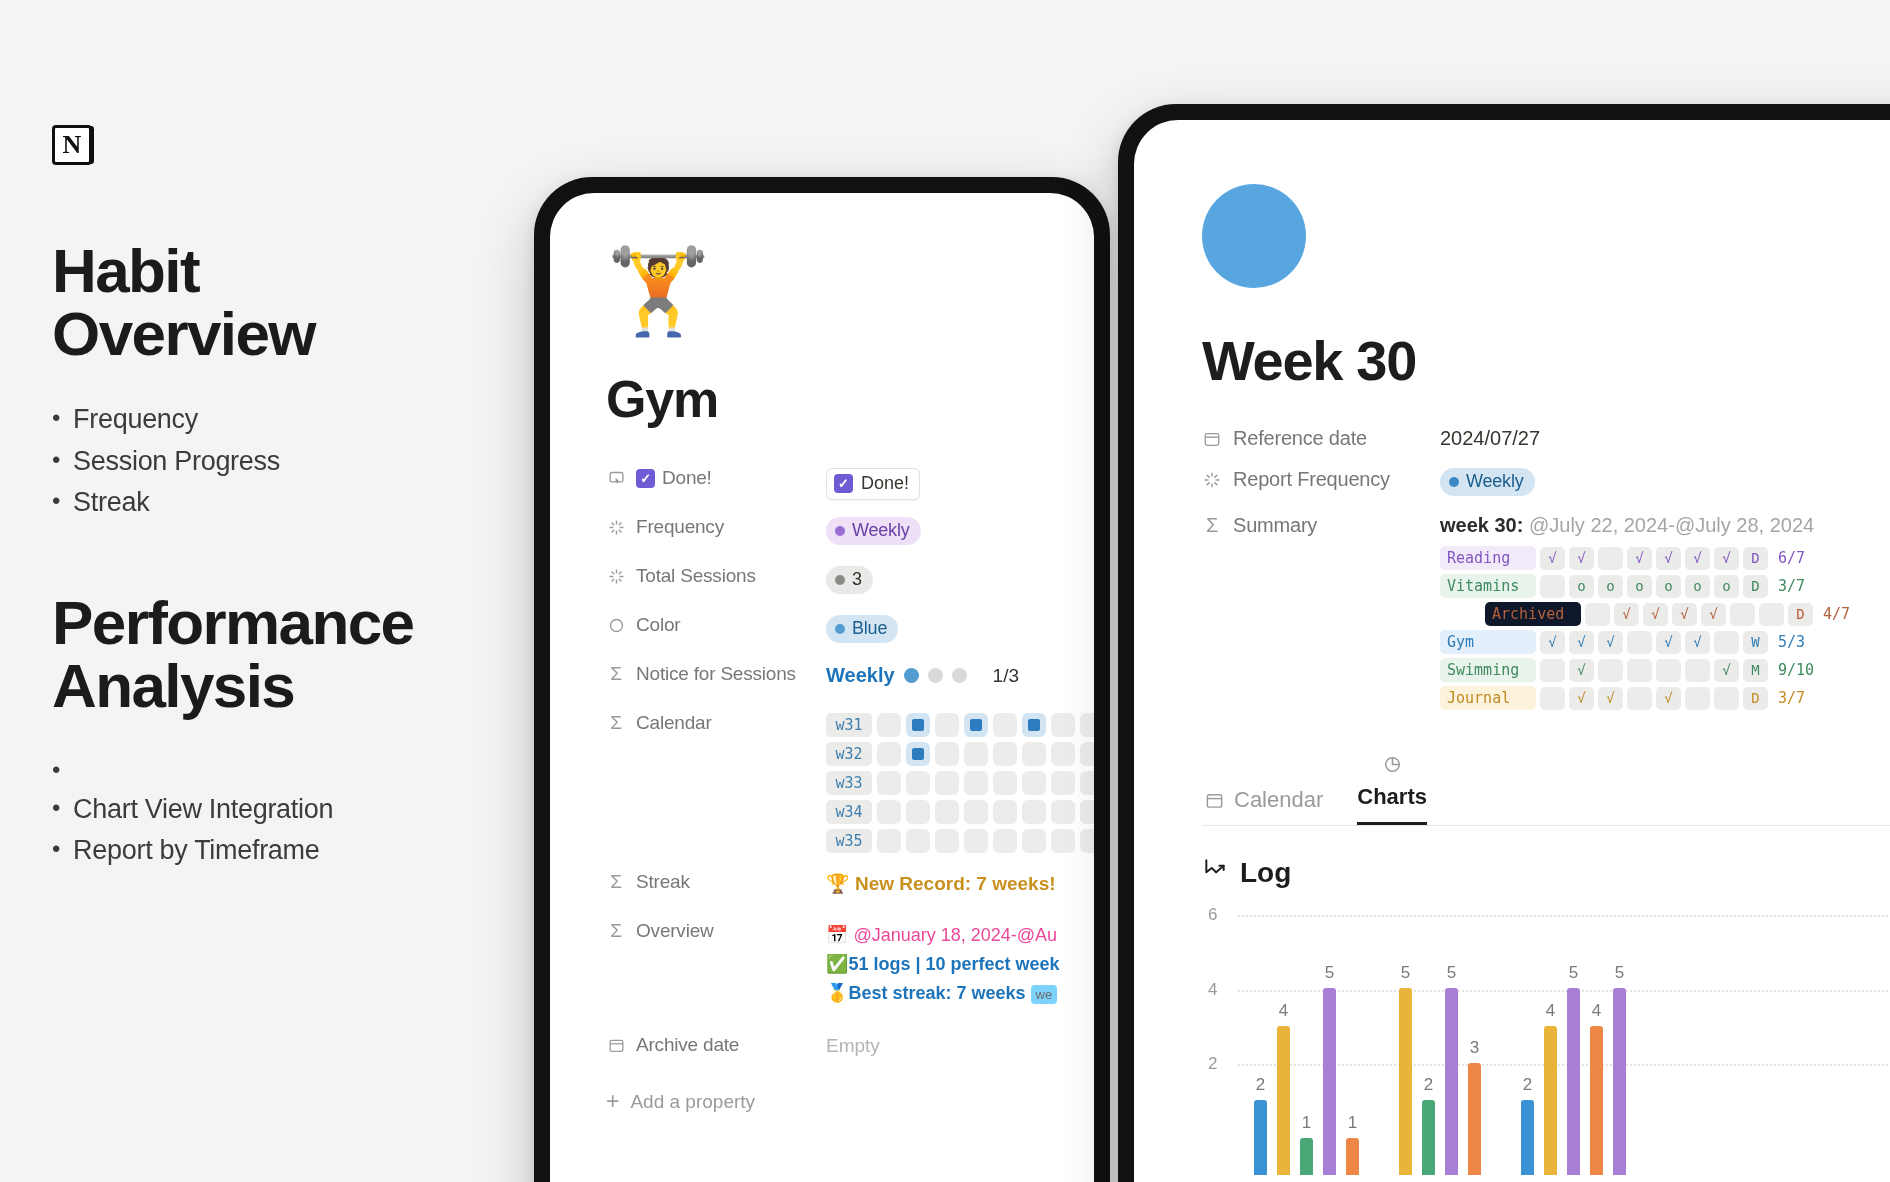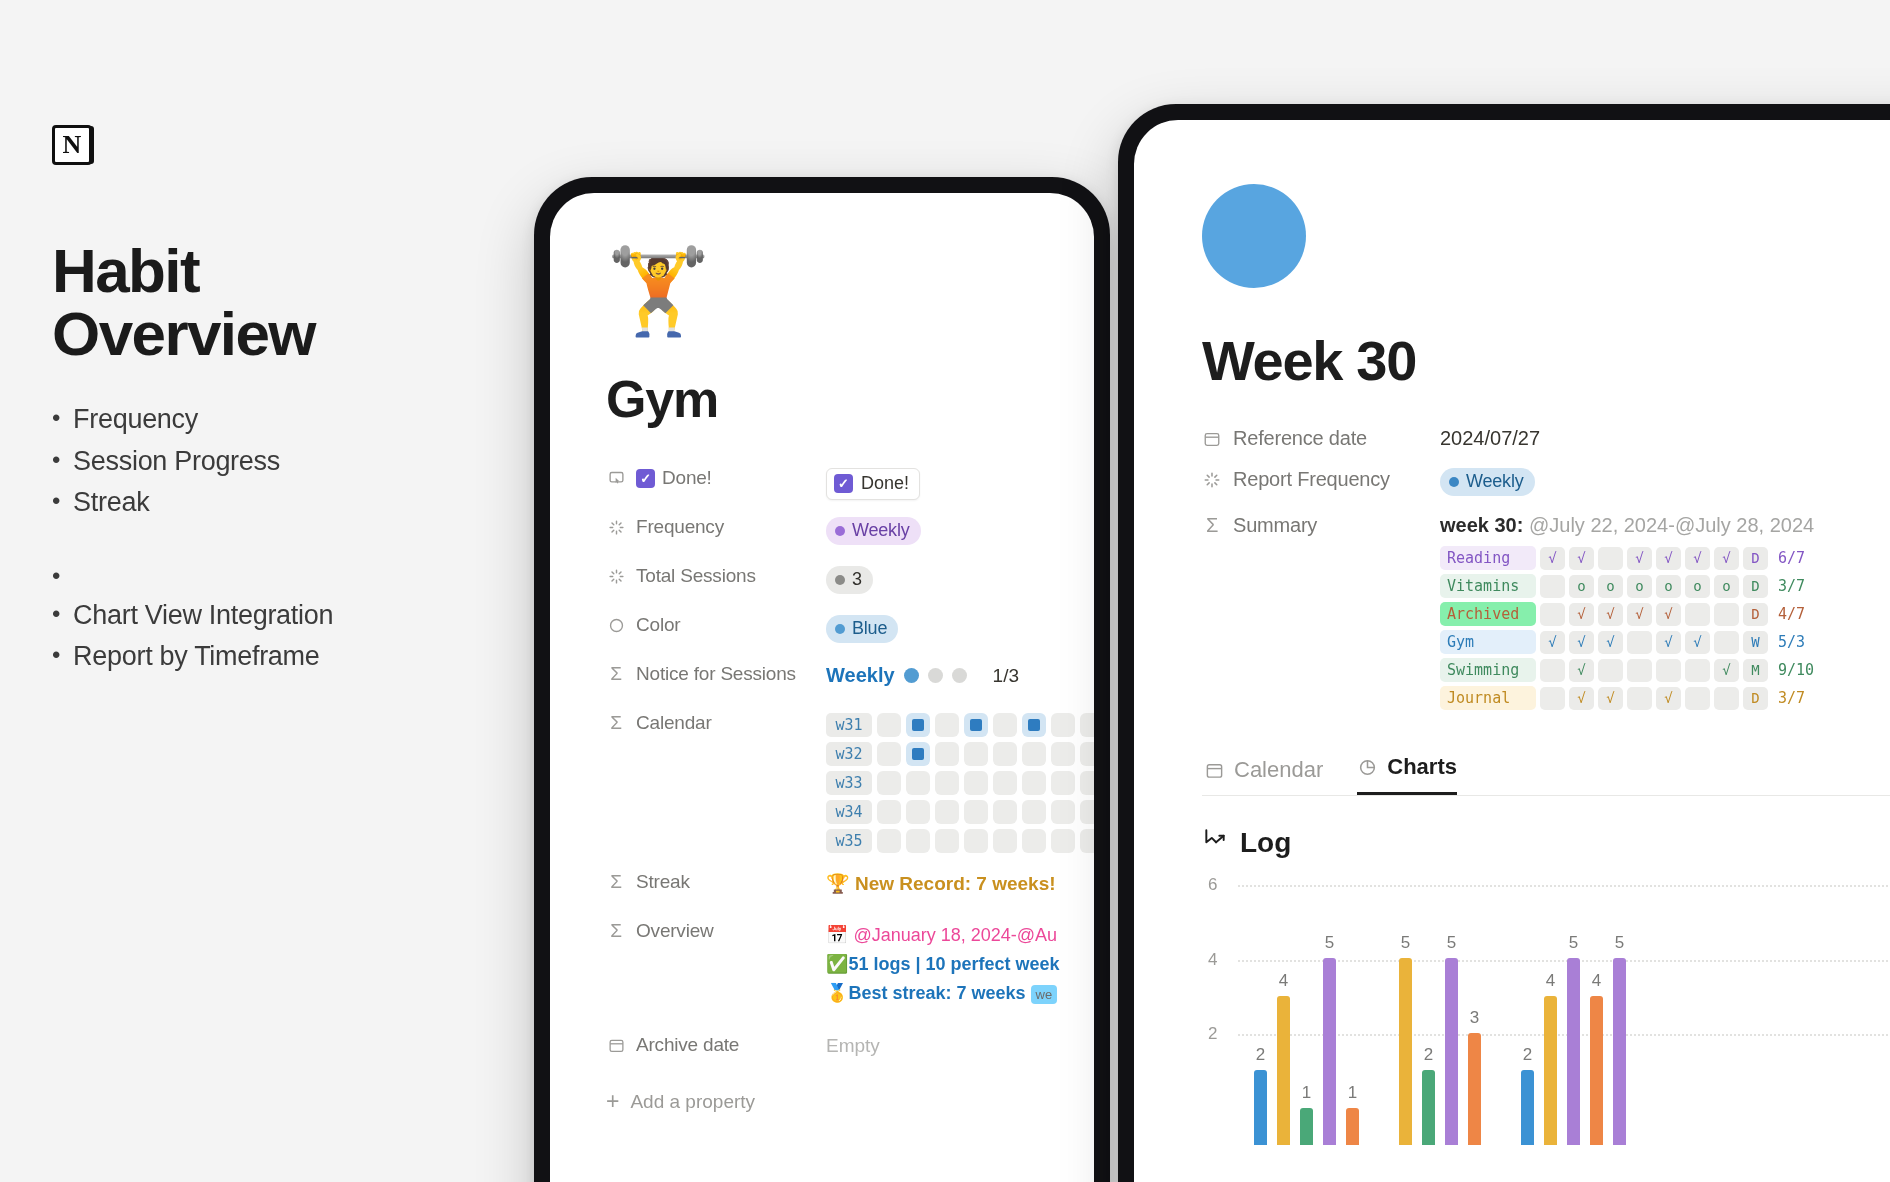--- a/index.html
+++ b/index.html
@@ -175,21 +175,21 @@
 
   .tabs-bar {
     display: flex; align-items: flex-end; gap: 34px;
     border-bottom: 1px solid #e8e8e6;
     margin-top: 44px; margin-right: 0; padding-left: 2px;
   }
   .tab {
     display: flex; align-items: center; gap: 10px;
     font-size: 22px; color: #9b9a97; padding-bottom: 12px;
   }
-  .tab.active { color: #1d1d1d; font-weight: 700; border-bottom: 3px solid #1d1d1d; }
+  .tab.active { color: #1d1d1d; font-weight: 700; border-bottom: 3px solid #1d1d1d; flex-direction: column; }
   .log-head {
     display: flex; align-items: center; gap: 12px;
     margin-top: 30px; font-size: 28px; font-weight: 700; color: #1d1d1d;
   }
 
   
   .chart-area { position: relative; margin-top: 26px; height: 260px; margin-left: 6px; }
   .grid-line { position: absolute; left: 30px; right: 0; border-top: 2px dotted #e2e2e0; }
   .grid-lbl { position: absolute; left: 0; font-size: 17px; color: #9b9a97; transform: translateY(-50%); }
   .bars { position: absolute; left: 46px; right: 0; bottom: 0; height: 224px; display: flex; align-items: flex-end; gap: 0; }
@@ -217,20 +217,24 @@
     <div class="bullet">
       <span class="dot">•</span>
       <span>Session Progress</span>
     </div>
     <div class="bullet">
       <span class="dot">•</span>
       <span>Streak</span>
     </div>
   </div>
 
+  <div class="hero-title-2">
+    <div>Performance</div>
+    <div>Analysis</div>
+  </div>
 
   <div class="bullets">
     <div class="bullet">
       <span class="dot">•</span>
     </div>
     <div class="bullet">
       <span class="dot">•</span>
       <span>Chart View Integration</span>
     </div>
     <div class="bullet">
@@ -509,21 +513,21 @@
                 <span class="hab-cell" style="color: rgb(63, 138, 94);">o</span>
                 <span class="hab-cell" style="color: rgb(63, 138, 94);">o</span>
                 <span class="hab-cell" style="color: rgb(63, 138, 94);">o</span>
                 <span class="hab-cell" style="color: rgb(63, 138, 94);">o</span>
                 <span class="hab-cell" style="color: rgb(63, 138, 94);">o</span>
                 <span class="hab-cell" style="color: rgb(63, 138, 94);">o</span>
                 <span class="hab-cell" style="color: rgb(63, 138, 94);">D</span>
                 <span class="hab-score" style="color: rgb(63, 138, 94);">3/7</span>
               </div>
               <div class="hab-row">
-                <span class="hab-name" style="background: #86efac; color: rgb(180, 96, 58);">Archived</span>
+                <span class="hab-name" style="background: #0f172a; color: rgb(180, 96, 58); margin-left: 45px;">Archived</span>
                 <span class="hab-cell blank" style="color: rgb(180, 96, 58);"></span>
                 <span class="hab-cell" style="color: rgb(180, 96, 58);">√</span>
                 <span class="hab-cell" style="color: rgb(180, 96, 58);">√</span>
                 <span class="hab-cell" style="color: rgb(180, 96, 58);">√</span>
                 <span class="hab-cell" style="color: rgb(180, 96, 58);">√</span>
                 <span class="hab-cell blank" style="color: rgb(180, 96, 58);"></span>
                 <span class="hab-cell blank" style="color: rgb(180, 96, 58);"></span>
                 <span class="hab-cell" style="color: rgb(180, 96, 58);">D</span>
                 <span class="hab-score" style="color: rgb(180, 96, 58);">4/7</span>
               </div>

